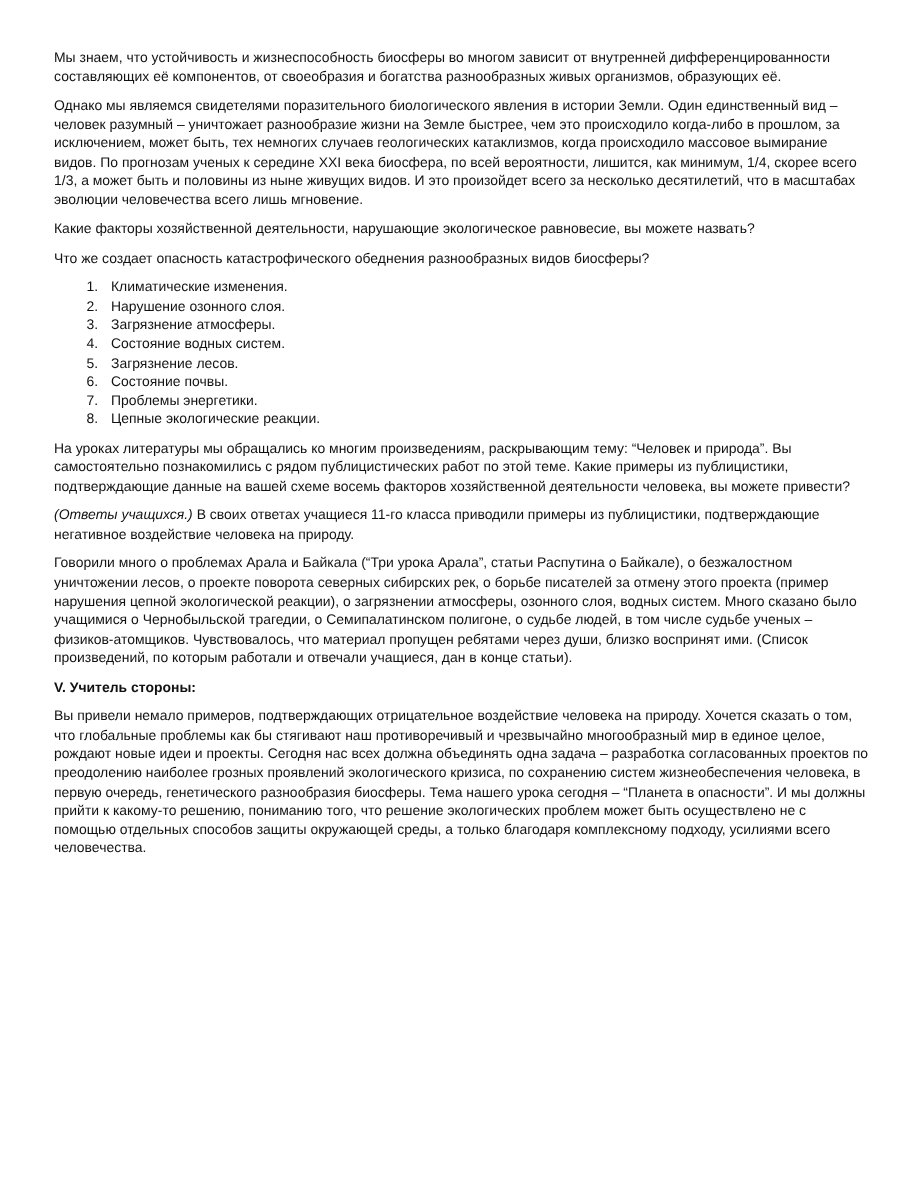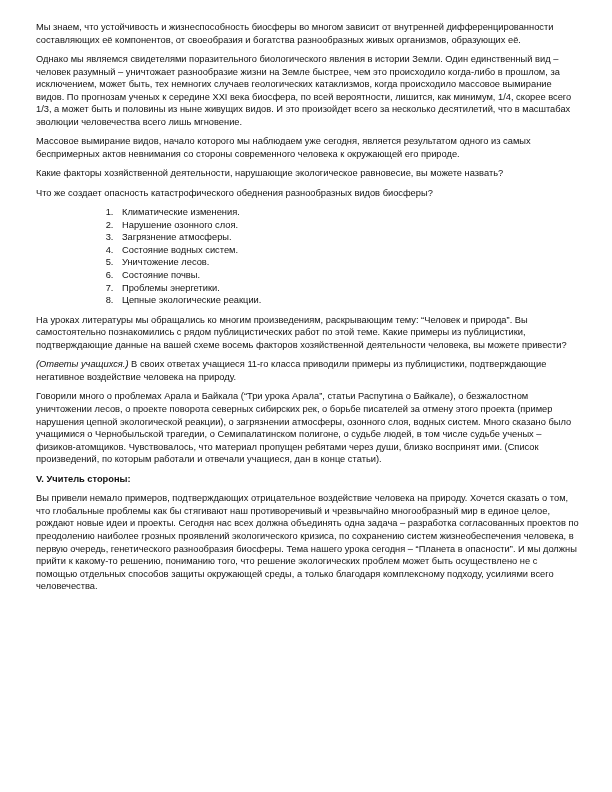--- a/index.html
+++ b/index.html
@@ -7,55 +7,54 @@
       width: 612px;
       height: 792px;
       position: relative;
       overflow: hidden;
       font-family: "Liberation Sans", sans-serif;
       color: #111111;
     }
     .page {
       position: absolute;
       left: 36px;
-      top: 21px;
+      top: 32px;
       width: 545px;
       font-size: 9.3px;
       line-height: 12.6px;
     }
     p { margin: 0 0 6.8px 0; }
     .bold { font-weight: bold; }
     .italic { font-style: italic; margin-top: 14px; }
     ol {
       margin: 0 0 7px 0;
       padding-left: 32px;
     }
-    ol li { padding-left: 6px; margin-left: 48px; }
+    ol li { padding-left: 6px; }
     h3 {
       font-size: 9.3px;
       line-height: 12.6px;
       font-weight: bold;
       margin: 0 0 6.8px 0;
     }
   </style>
 </head>
 <body>
 
 <div class="page">
   <p>Мы знаем, что устойчивость и жизнеспособность биосферы во многом зависит от внутренней дифференцированности составляющих её компонентов, от своеобразия и богатства разнообразных живых организмов, образующих её.</p>
   <p>Однако мы являемся свидетелями поразительного биологического явления в истории Земли. Один единственный вид – человек разумный – уничтожает разнообразие жизни на Земле быстрее, чем это происходило когда-либо в прошлом, за исключением, может быть, тех немногих случаев геологических катаклизмов, когда происходило массовое вымирание видов. По прогнозам ученых к середине XXI века биосфера, по всей вероятности, лишится, как минимум, 1/4, скорее всего 1/3, а может быть и половины из ныне живущих видов. И это произойдет всего за несколько десятилетий, что в масштабах эволюции человечества всего лишь мгновение.</p>
-  <p>Массовое вымирание видов, начало которого мы наблюдаем уже сегодня, является результатом одного из самых беспримерных актов невнимания со стороны современного человека к окружающей его природе.</p>
   <p>Какие факторы хозяйственной деятельности, нарушающие экологическое равновесие, вы можете назвать?</p>
   <p>Что же создает опасность катастрофического обеднения разнообразных видов биосферы?</p>
   <ol>
     <li>Климатические изменения.</li>
     <li>Нарушение озонного слоя.</li>
     <li>Загрязнение атмосферы.</li>
     <li>Состояние водных систем.</li>
-    <li>Уничтожение лесов.</li>
+    <li>Загрязнение лесов.</li>
     <li>Состояние почвы.</li>
     <li>Проблемы энергетики.</li>
     <li>Цепные экологические реакции.</li>
   </ol>
 
   <p>На уроках литературы мы обращались ко многим произведениям, раскрывающим тему: “Человек и природа”. Вы самостоятельно познакомились с рядом публицистических работ по этой теме. Какие примеры из публицистики, подтверждающие данные на вашей схеме восемь факторов хозяйственной деятельности человека, вы можете привести?</p>
   <p><span class="italic">(Ответы учащихся.)</span><span> В своих ответах учащиеся 11-го класса приводили примеры из публицистики, подтверждающие негативное воздействие человека на природу.</span></p>
   <p>Говорили много о проблемах Арала и Байкала (“Три урока Арала”, статьи Распутина о Байкале), о безжалостном уничтожении лесов, о проекте поворота северных сибирских рек, о борьбе писателей за отмену этого проекта (пример нарушения цепной экологической реакции), о загрязнении атмосферы, озонного слоя, водных систем. Много сказано было учащимися о Чернобыльской трагедии, о Семипалатинском полигоне, о судьбе людей, в том числе судьбе ученых – физиков-атомщиков. Чувствовалось, что материал пропущен ребятами через души, близко воспринят ими. (Список произведений, по которым работали и отвечали учащиеся, дан в конце статьи).</p>
 
   <h3>V. Учитель стороны:</h3>

